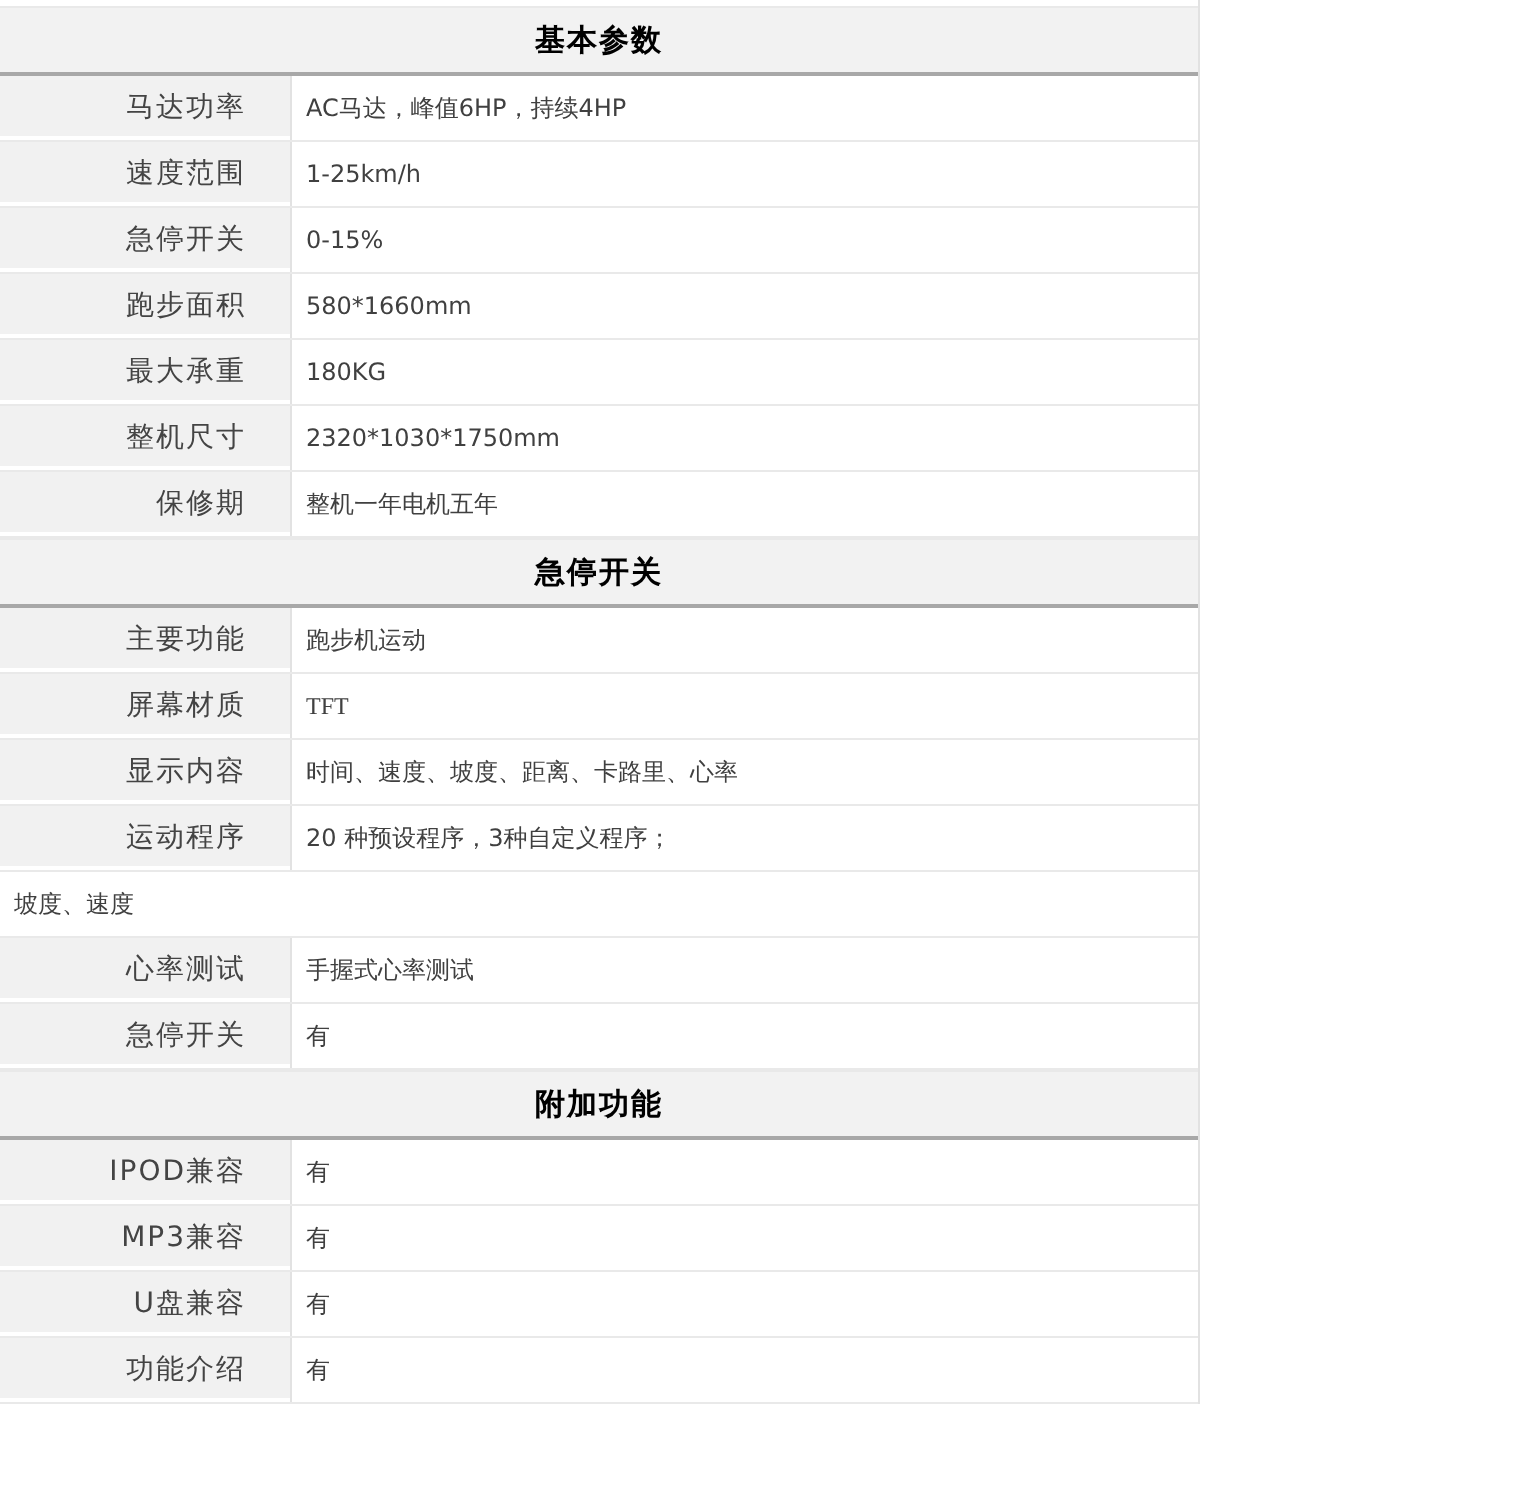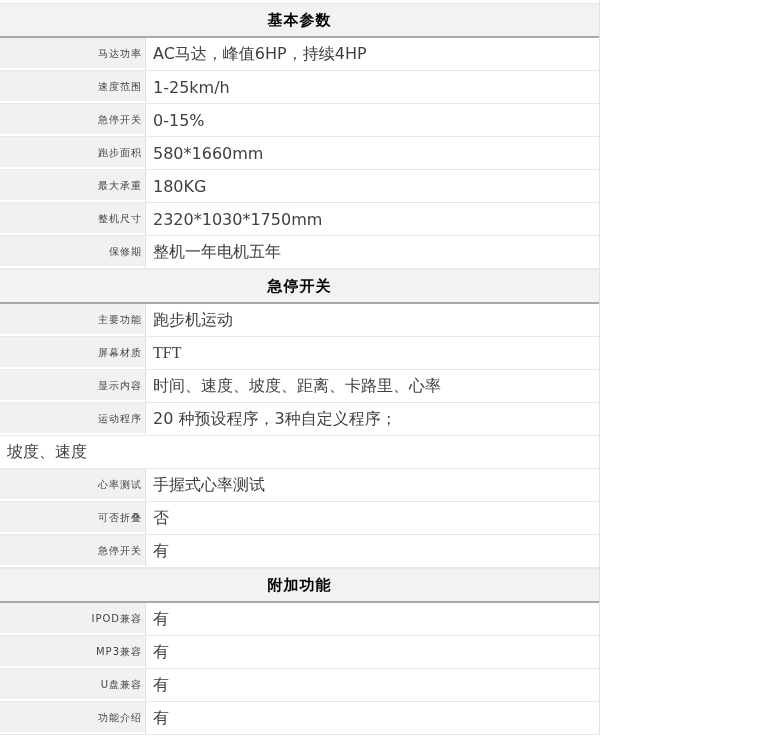--- a/index.html
+++ b/index.html
@@ -46,32 +46,32 @@
   }
   .label-cell {
     width: 146px;
     box-sizing: border-box;
     background: var(--label-bg, #f1f1f1);
     box-shadow: inset 0 -2px 0 #ffffff;
     border-right: 1px solid var(--divider, #e3e3e3);
     display: flex;
     align-items: center;
     justify-content: flex-end;
-    padding-right: 3px;
-    font-size: 10px;
+    padding-right: 22px;
+    font-size: 14px;
     color: var(--label-text, #444444);
     letter-spacing: 1px;
     white-space: pre;
   }
   .value-cell {
     flex: 1;
     display: flex;
     align-items: center;
     padding-left: 7px;
-    font-size: 16px;
+    font-size: 12px;
     color: var(--value-text, #404040);
   }
   .value-cell.mono {
     font-family: Liberation Serif, serif;
   }
 </style>
 </head>
 <body>
 
 <div class="page">
@@ -141,24 +141,20 @@
 
   <div class="spec-row">
     <div class="value-cell">坡度、速度</div>
   </div>
 
   <div class="spec-row">
     <div class="label-cell">心率测试</div>
     <div class="value-cell">手握式心率测试</div>
   </div>
 
-  <div class="spec-row">
-    <div class="label-cell">可否折叠</div>
-    <div class="value-cell">否</div>
-  </div>
 
   <div class="spec-row">
     <div class="label-cell">急停开关</div>
     <div class="value-cell">有</div>
   </div>
 
   <div class="section-header">
     <span class="title">附加功能</span>
   </div>
 

